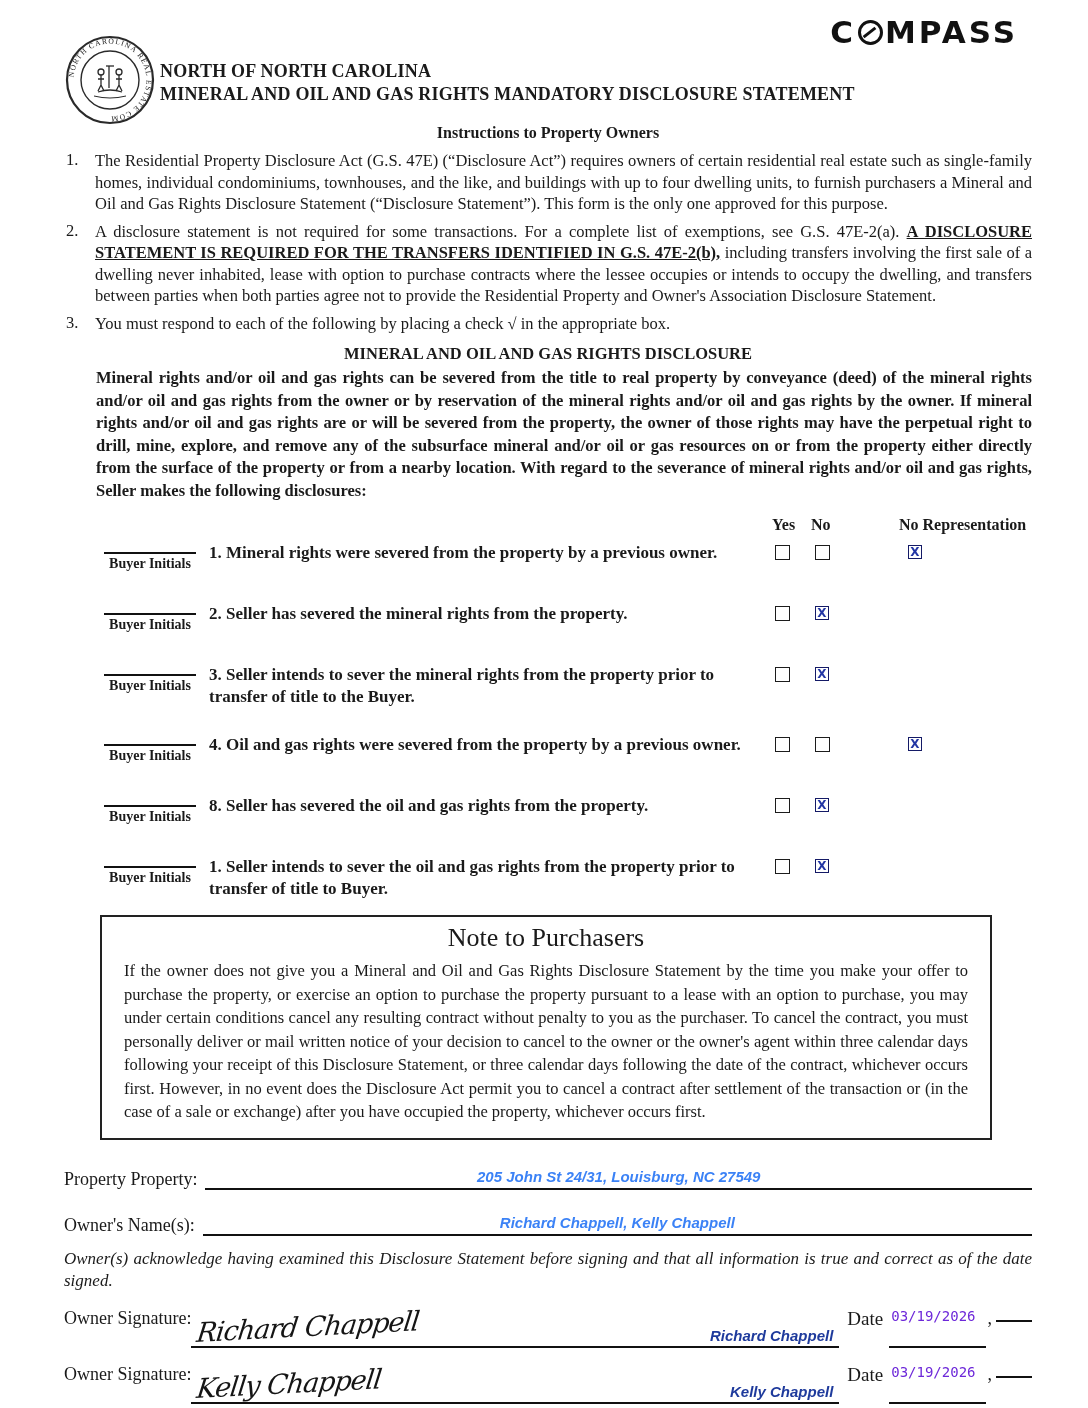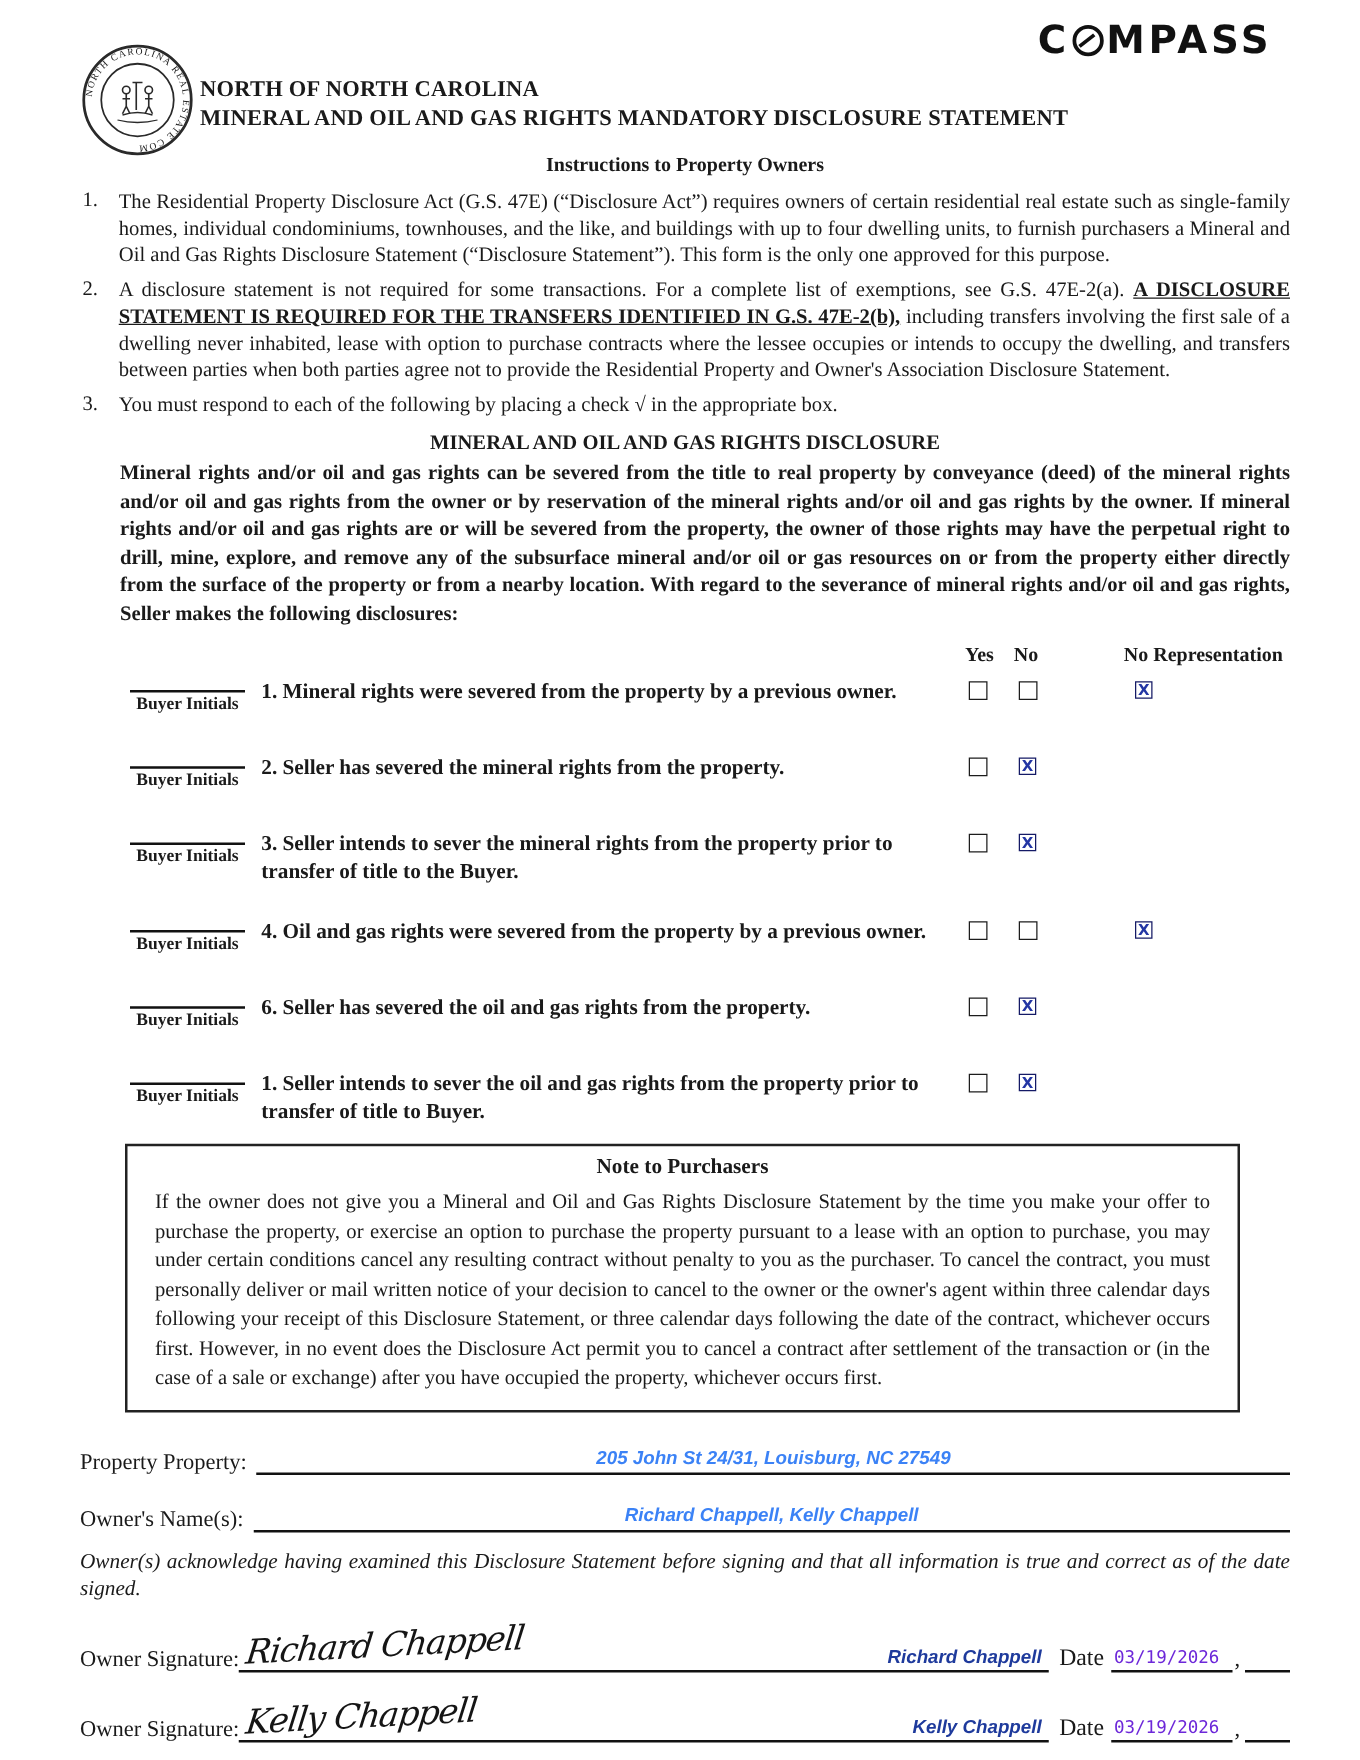--- a/index.html
+++ b/index.html
@@ -43,35 +43,35 @@
         text-align:center; font-weight:bold; font-size:14px; padding-top:2px; white-space:nowrap; }
   .q-text { margin-left:145px; width:552px; font-weight:bold; font-size:17px; line-height:21.5px; }
   .cb { position:absolute; top:3px; width:15px; height:15px; border:1.7px solid #1c1c1c;
         text-align:center; font-family:"DejaVu Sans", sans-serif; font-weight:bold;
         font-size:12px; line-height:12px; }
   .cb.checked { width:14px; height:14px; border-color:#141a66; color:#2336a4; }
   .cb-yes { left:711px; } .cb-no { left:751px; } .cb-norep { left:844px; }
 
   
   .note-box { margin:16px 0 0 36px; width:892px; border:2px solid #222; padding:6px 22px 14px; }
-  .note-head { text-align:center; font-weight:bold; font-size:17px; margin-bottom:6px; }
+  .note-head { text-align:center; font-weight:normal; font-size:26px; margin-bottom:6px; }
   .note-body { font-size:16.5px; line-height:23.5px; text-align:justify; }
 
   
   .fill-row { display:flex; align-items:flex-end; margin-top:26px; }
   .fill-label { white-space:nowrap; font-size:18px; padding-right:8px; }
   .fill-line { flex:1; border-bottom:2px solid #111; position:relative; height:24px;
                text-align:center; }
   .blue-val { color:#3b82f6; font-family:"Liberation Sans", sans-serif; font-weight:bold;
               font-style:italic; font-size:15px; line-height:22px; }
   .fill-row.owners { margin-top:22px; }
 
   .ack { margin-top:12px; font-style:italic; font-size:17px; line-height:22px; text-align:justify; }
 
-  .sig-row { display:flex; align-items:flex-end; margin-top:16px; }
+  .sig-row { display:flex; margin-top:16px; }
   .sig-label { white-space:nowrap; font-size:18px; }
   .sig-line { flex:1; border-bottom:2px solid #111; position:relative; height:40px; }
   .handwritten { position:absolute; left:4px; bottom:-2px; font-family:"DejaVu Serif", serif;
        font-style:italic; font-size:27px; white-space:nowrap; transform:rotate(-3deg) skewX(-10deg);
        transform-origin:left bottom; letter-spacing:-1px; color:#151515; }
   .typed-name { position:absolute; right:6px; bottom:2px; color:#1e3a9c;
        font-family:"Liberation Sans", sans-serif; font-weight:bold; font-style:italic; font-size:15px; }
   .date-label { font-size:19px; margin:0 6px 0 8px; }
   .date-value { font-family:"DejaVu Sans Mono", monospace; font-size:14px; color:#6d28d9;
        border-bottom:2px solid #111; padding:0 10px 2px 2px; }
@@ -168,21 +168,21 @@
     <div class="q-row">
       <div class="buyer-initials">Buyer Initials</div>
       <div class="q-text">4. Oil and gas rights were severed from the property by a previous owner.</div>
       <span class="cb cb-yes"></span>
       <span class="cb cb-no"></span>
       <span class="cb cb-norep checked">X</span>
     </div>
 
     <div class="q-row">
       <div class="buyer-initials">Buyer Initials</div>
-      <div class="q-text">6. Seller has severed the oil and gas rights from the property.</div>
+      <div class="q-text">8. Seller has severed the oil and gas rights from the property.</div>
       <span class="cb cb-yes"></span>
       <span class="cb cb-no checked">X</span>
 
     </div>
 
     <div class="q-row">
       <div class="buyer-initials">Buyer Initials</div>
       <div class="q-text">1. Seller intends to sever the oil and gas rights from the property prior to transfer of title to Buyer.</div>
       <span class="cb cb-yes"></span>
       <span class="cb cb-no checked">X</span>

